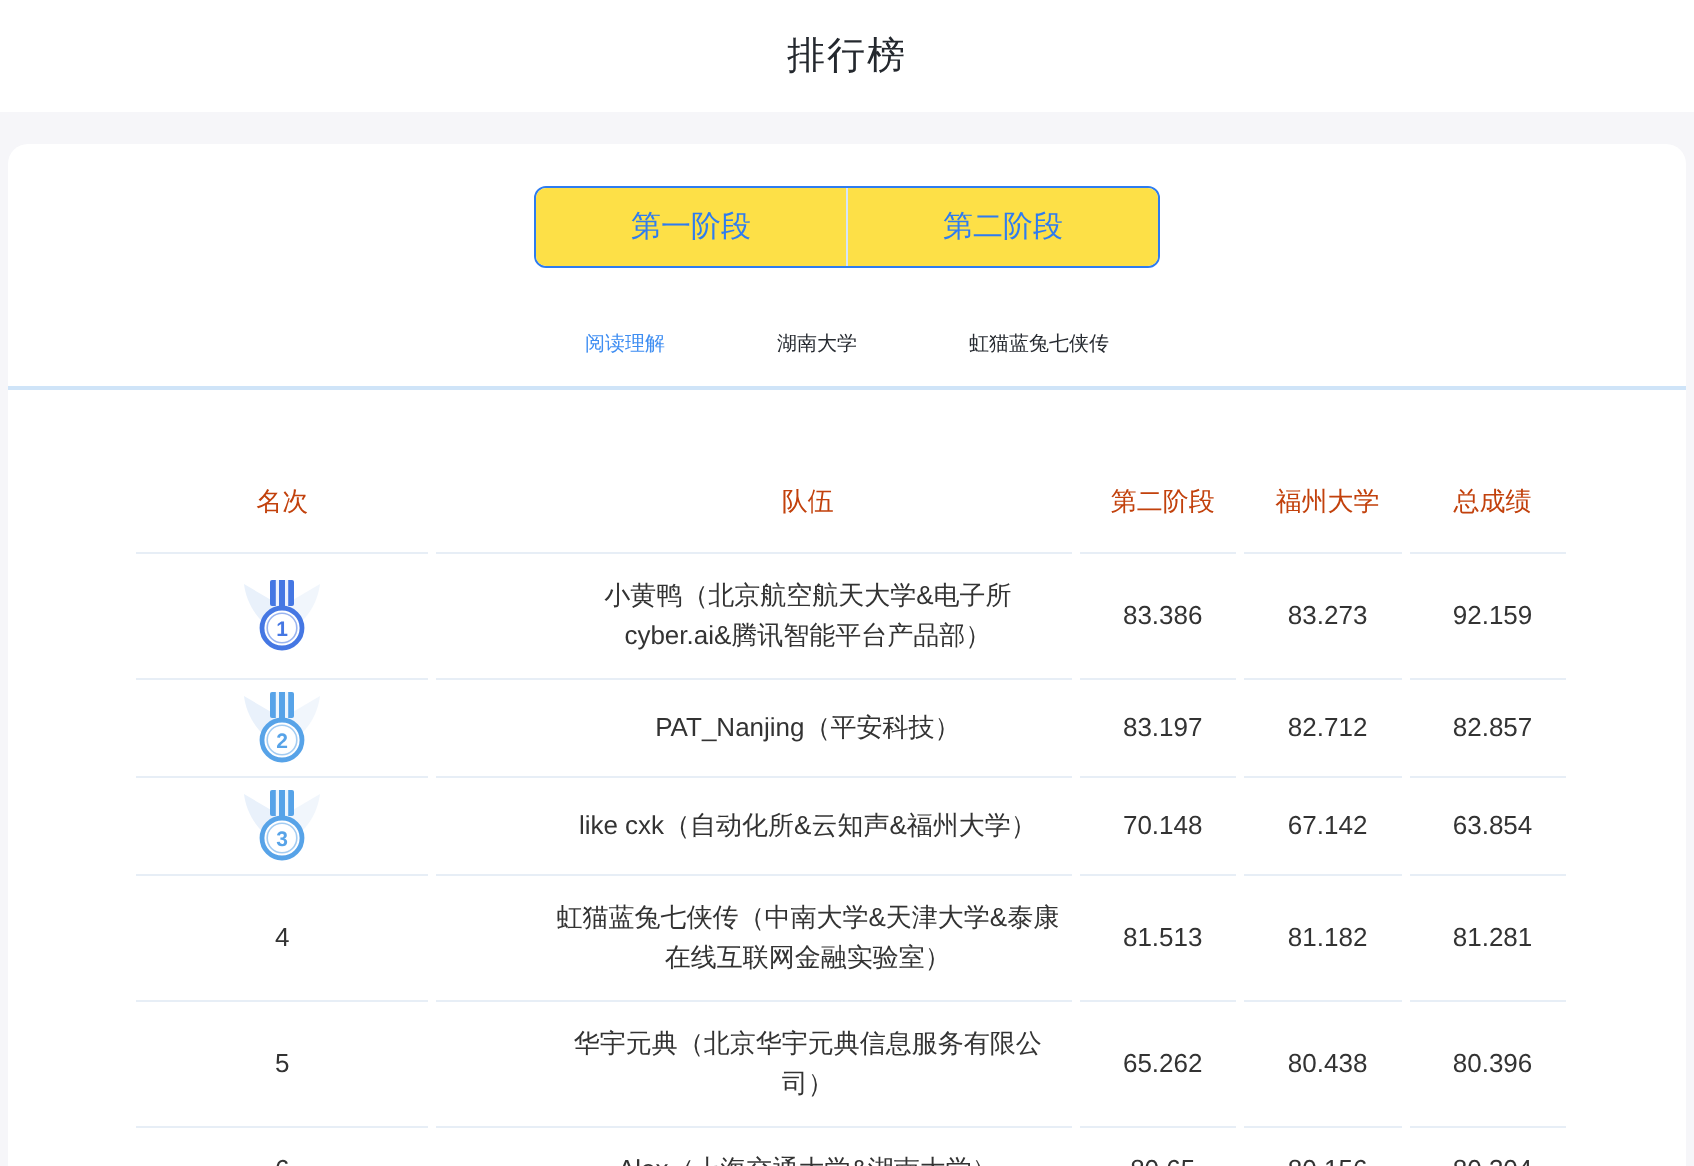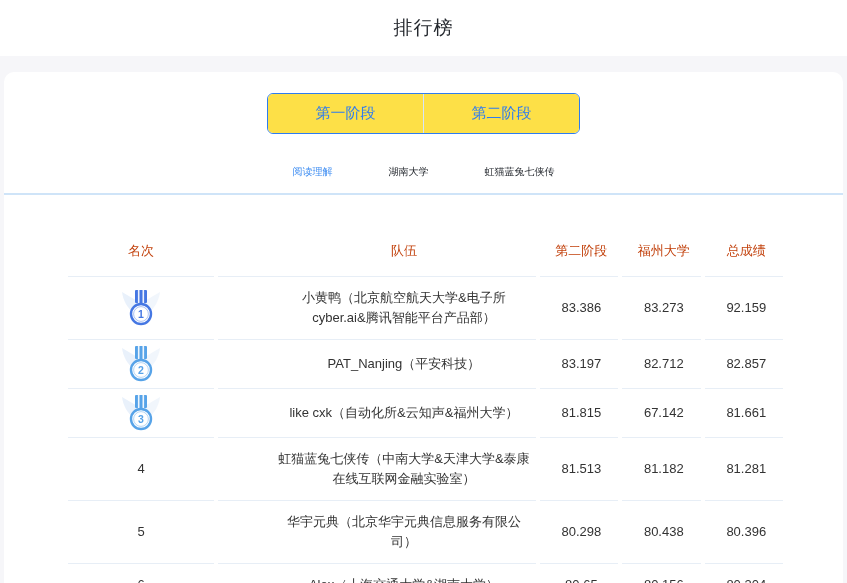--- a/index.html
+++ b/index.html
@@ -162,41 +162,41 @@
         <rect x="16" y="3" width="12" height="13" rx="1" fill="currentColor"></rect>
         <rect x="18.9" y="3" width="1.6" height="13" fill="#fff" opacity="0.9"></rect>
         <rect x="23.5" y="3" width="1.6" height="13" fill="#fff" opacity="0.9"></rect>
         <circle cx="22" cy="27" r="10" fill="#fff" stroke="currentColor" stroke-width="2.4"></circle>
         <circle cx="22" cy="27" r="7.4" fill="none" stroke="currentColor" stroke-width="0.8" opacity="0.55"></circle>
         <text x="22" y="31" text-anchor="middle" font-size="10.5" font-weight="700" fill="currentColor">3</text>
       </svg>
       
     </td>
     <td class="c-team">like cxk（自动化所&amp;云知声&amp;福州大学）</td>
-    <td class="c-score">81.815</td>
+    <td class="c-score">70.148</td>
     <td class="c-score">67.142</td>
-    <td class="c-score">81.661</td>
+    <td class="c-score">63.854</td>
   </tr>
             <tr>
     <td class="c-rank">
       
       <span>4</span>
     </td>
     <td class="c-team">虹猫蓝兔七侠传（中南大学&amp;天津大学&amp;泰康在线互联网金融实验室）</td>
     <td class="c-score">81.513</td>
     <td class="c-score">81.182</td>
     <td class="c-score">81.281</td>
   </tr>
             <tr>
     <td class="c-rank">
       
       <span>5</span>
     </td>
     <td class="c-team">华宇元典（北京华宇元典信息服务有限公司）</td>
-    <td class="c-score">80.298</td>
+    <td class="c-score">65.262</td>
     <td class="c-score">80.438</td>
     <td class="c-score">80.396</td>
   </tr>
             <tr>
     <td class="c-rank">
       
       <span>6</span>
     </td>
     <td class="c-team">Alex（上海交通大学&amp;湖南大学）</td>
     <td class="c-score">80.65</td>

